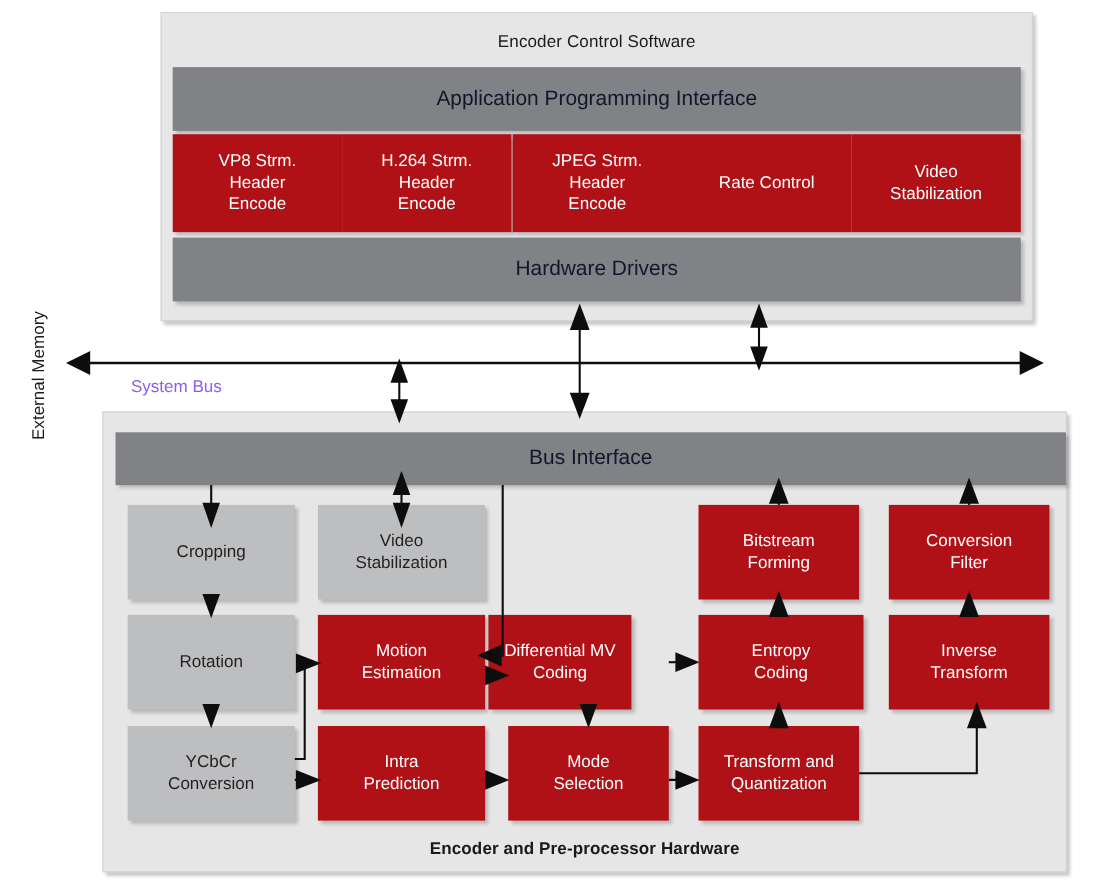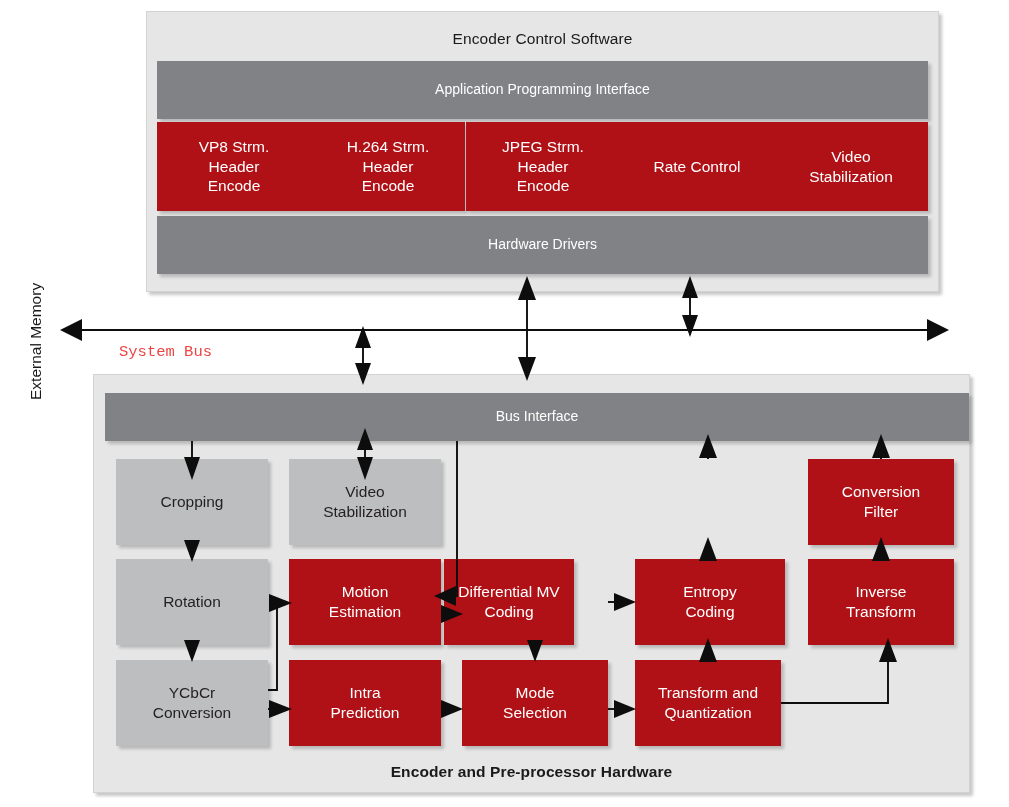--- a/index.html
+++ b/index.html
@@ -22,35 +22,35 @@
     font-size:15.5px;color:#1a1a1a;letter-spacing:.1px;
   }
 
   
   .blk{
     position:absolute;box-sizing:border-box;
     display:flex;align-items:center;justify-content:center;
     text-align:center;line-height:1.28;
     box-shadow:3px 3px 3px rgba(0,0,0,0.20);
   }
-  .blk-gray{background:#808285;color:#ffffff;font-size:14px;}
+  .blk-gray{background:#808285;color:#0f172a;font-size:19px;}
   .blk-red{background:#b01116;color:#ffffff;font-size:15.5px;}
   .blk-lgray{background:#bcbec0;color:#231f20;font-size:15.5px;}
   .blk span{display:block;padding:0 4px;}
 
   
   .vlabel{
     position:absolute;
     transform-origin:0 0;
     transform:rotate(-90deg);
     white-space:nowrap;
     font-size:15.5px;color:#1a1a1a;
   }
   .busLabel{
-    position:absolute;font-size:15.5px;color:#ef4444;white-space:nowrap;font-family:Liberation Mono, monospace;
+    position:absolute;font-size:15.5px;color:#8b5cf6;white-space:nowrap;
   }
 
   
   #wires{position:absolute;left:0;top:0;width:1009px;height:807px;
          pointer-events:none;}
   #wires line,#wires path,#wires polyline{
     stroke:#0d0d0d;stroke-width:1.9;fill:none;
   }
   #wires .thickbus{stroke-width:2.2;}
   #wires polygon{fill:#0d0d0d;}
@@ -129,20 +129,26 @@
     </span>
   </div>
 
   <div class="blk blk-lgray" style="left:289px;top:459px;width:152px;height:86px;">
     <span>
       <span>Video</span>
       <span>Stabilization</span>
     </span>
   </div>
 
+  <div class="blk blk-red" style="left:635px;top:459px;width:146px;height:86px;">
+    <span>
+      <span>Bitstream</span>
+      <span>Forming</span>
+    </span>
+  </div>
 
   <div class="blk blk-red" style="left:808px;top:459px;width:146px;height:86px;">
     <span>
       <span>Conversion</span>
       <span>Filter</span>
     </span>
   </div>
 
   <div class="blk blk-lgray" style="left:116px;top:559px;width:152px;height:86px;">
     <span>

